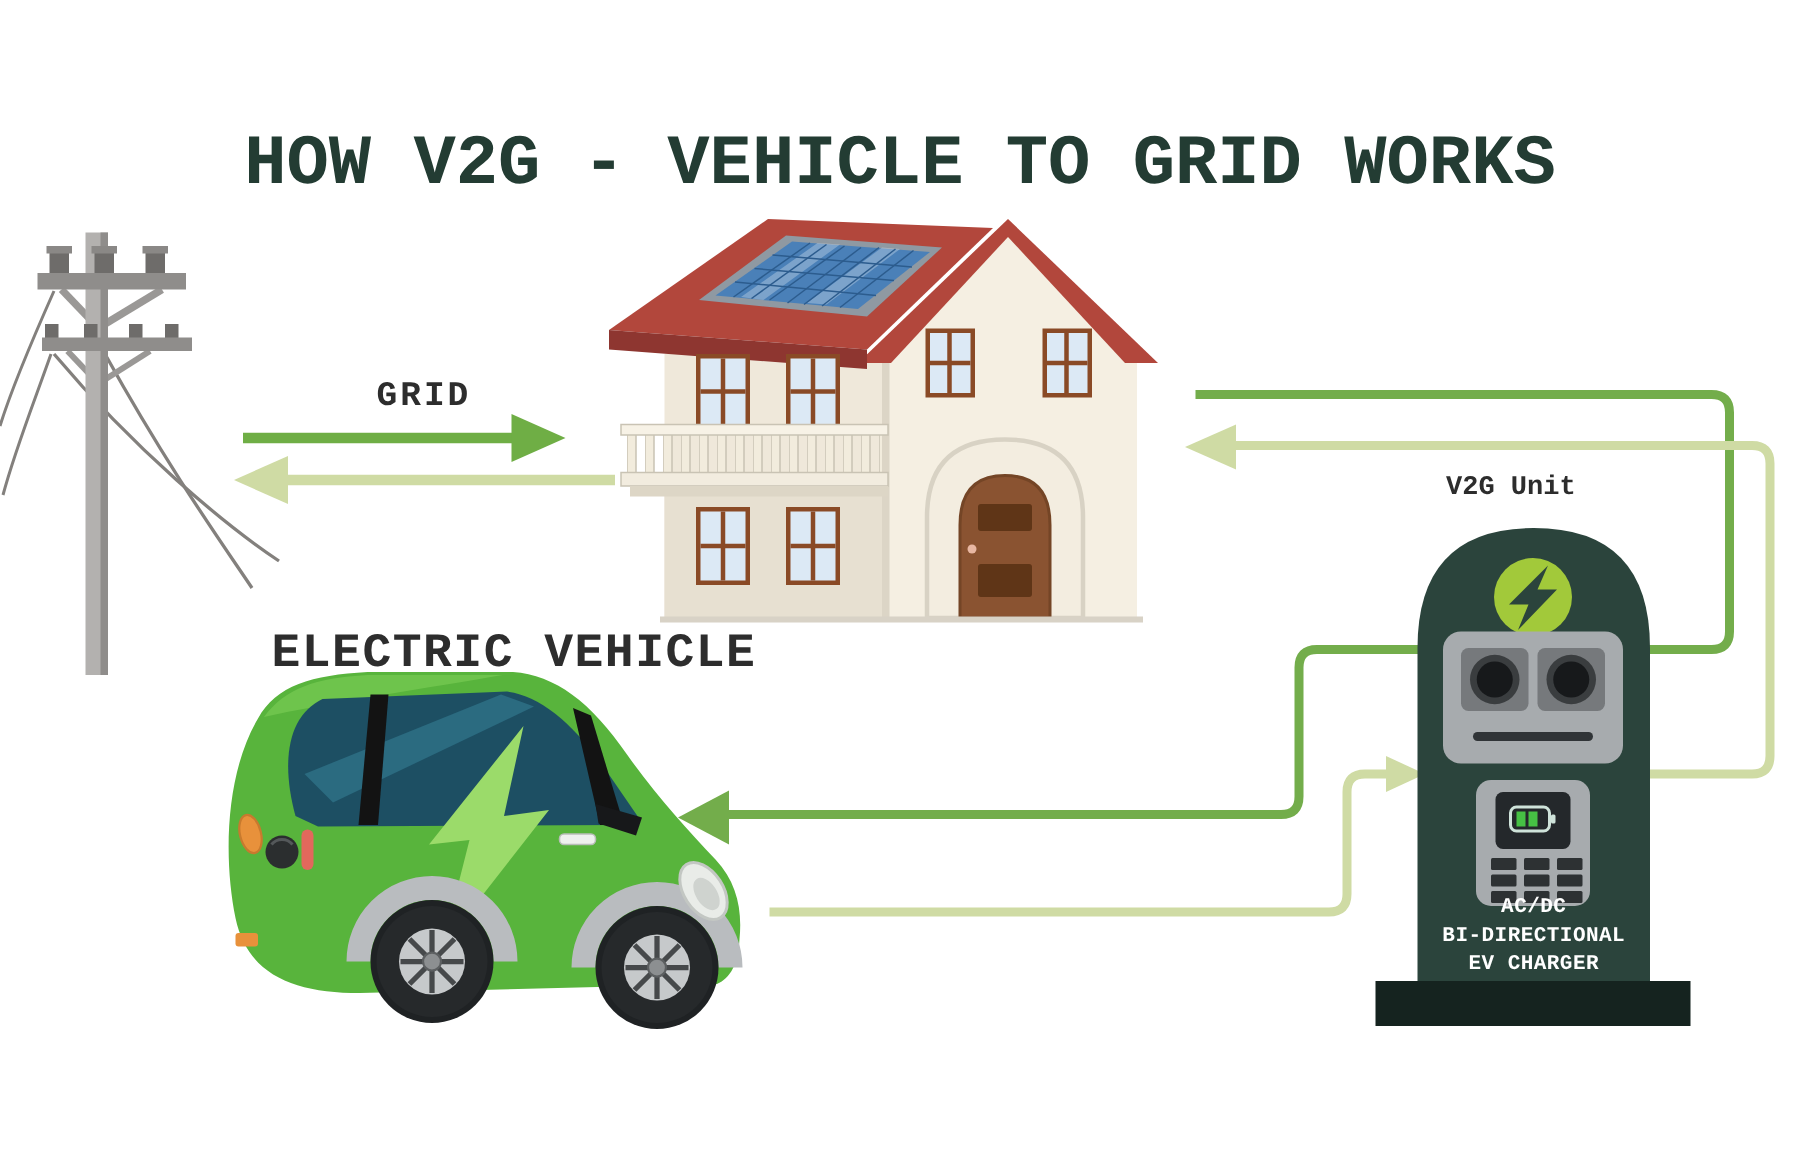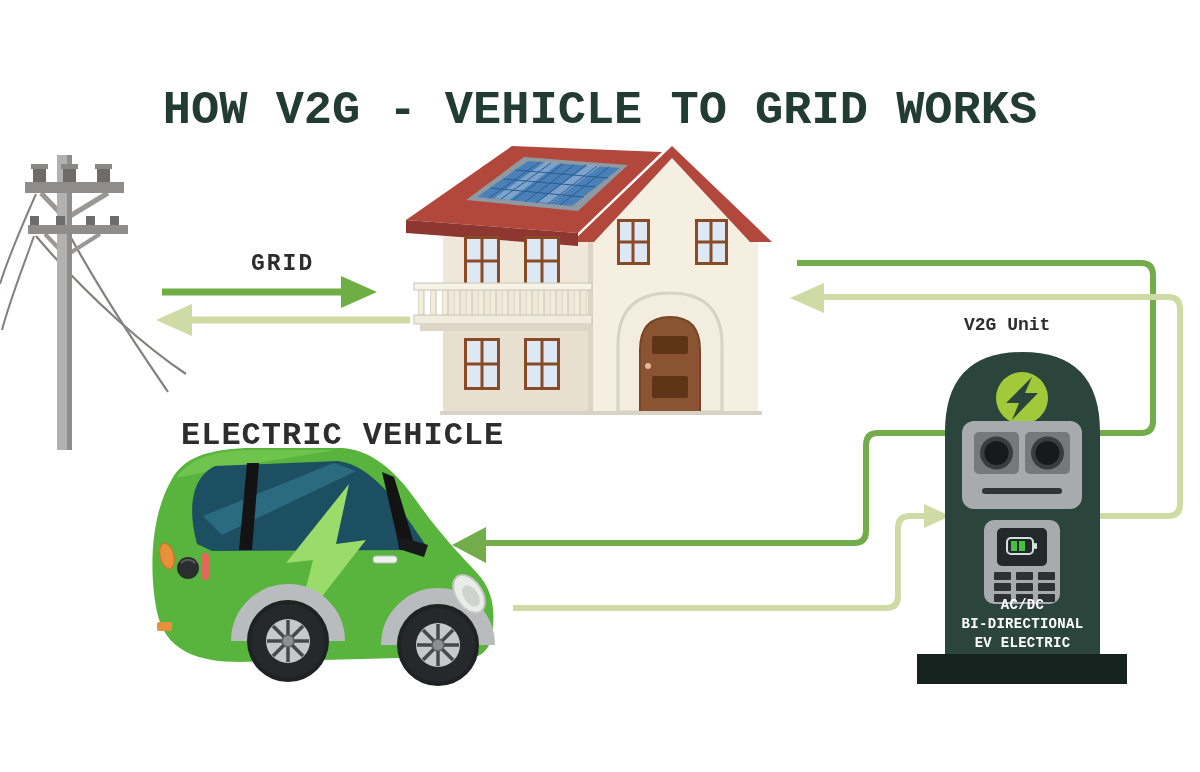--- a/index.html
+++ b/index.html
@@ -261,16 +261,16 @@
   </g>
 </svg>
 
 <div class="title">HOW V2G - VEHICLE TO GRID WORKS</div>
 <div class="label grid-label">GRID</div>
 <div class="label ev-label">ELECTRIC VEHICLE</div>
 <div class="label v2g-label">V2G Unit</div>
 <div class="charger-text">
   <div>AC/DC</div>
   <div>BI-DIRECTIONAL</div>
-  <div>EV ELECTRIC</div>
+  <div>EV CHARGER</div>
 </div>
 
 </div>
 
 </body></html>

